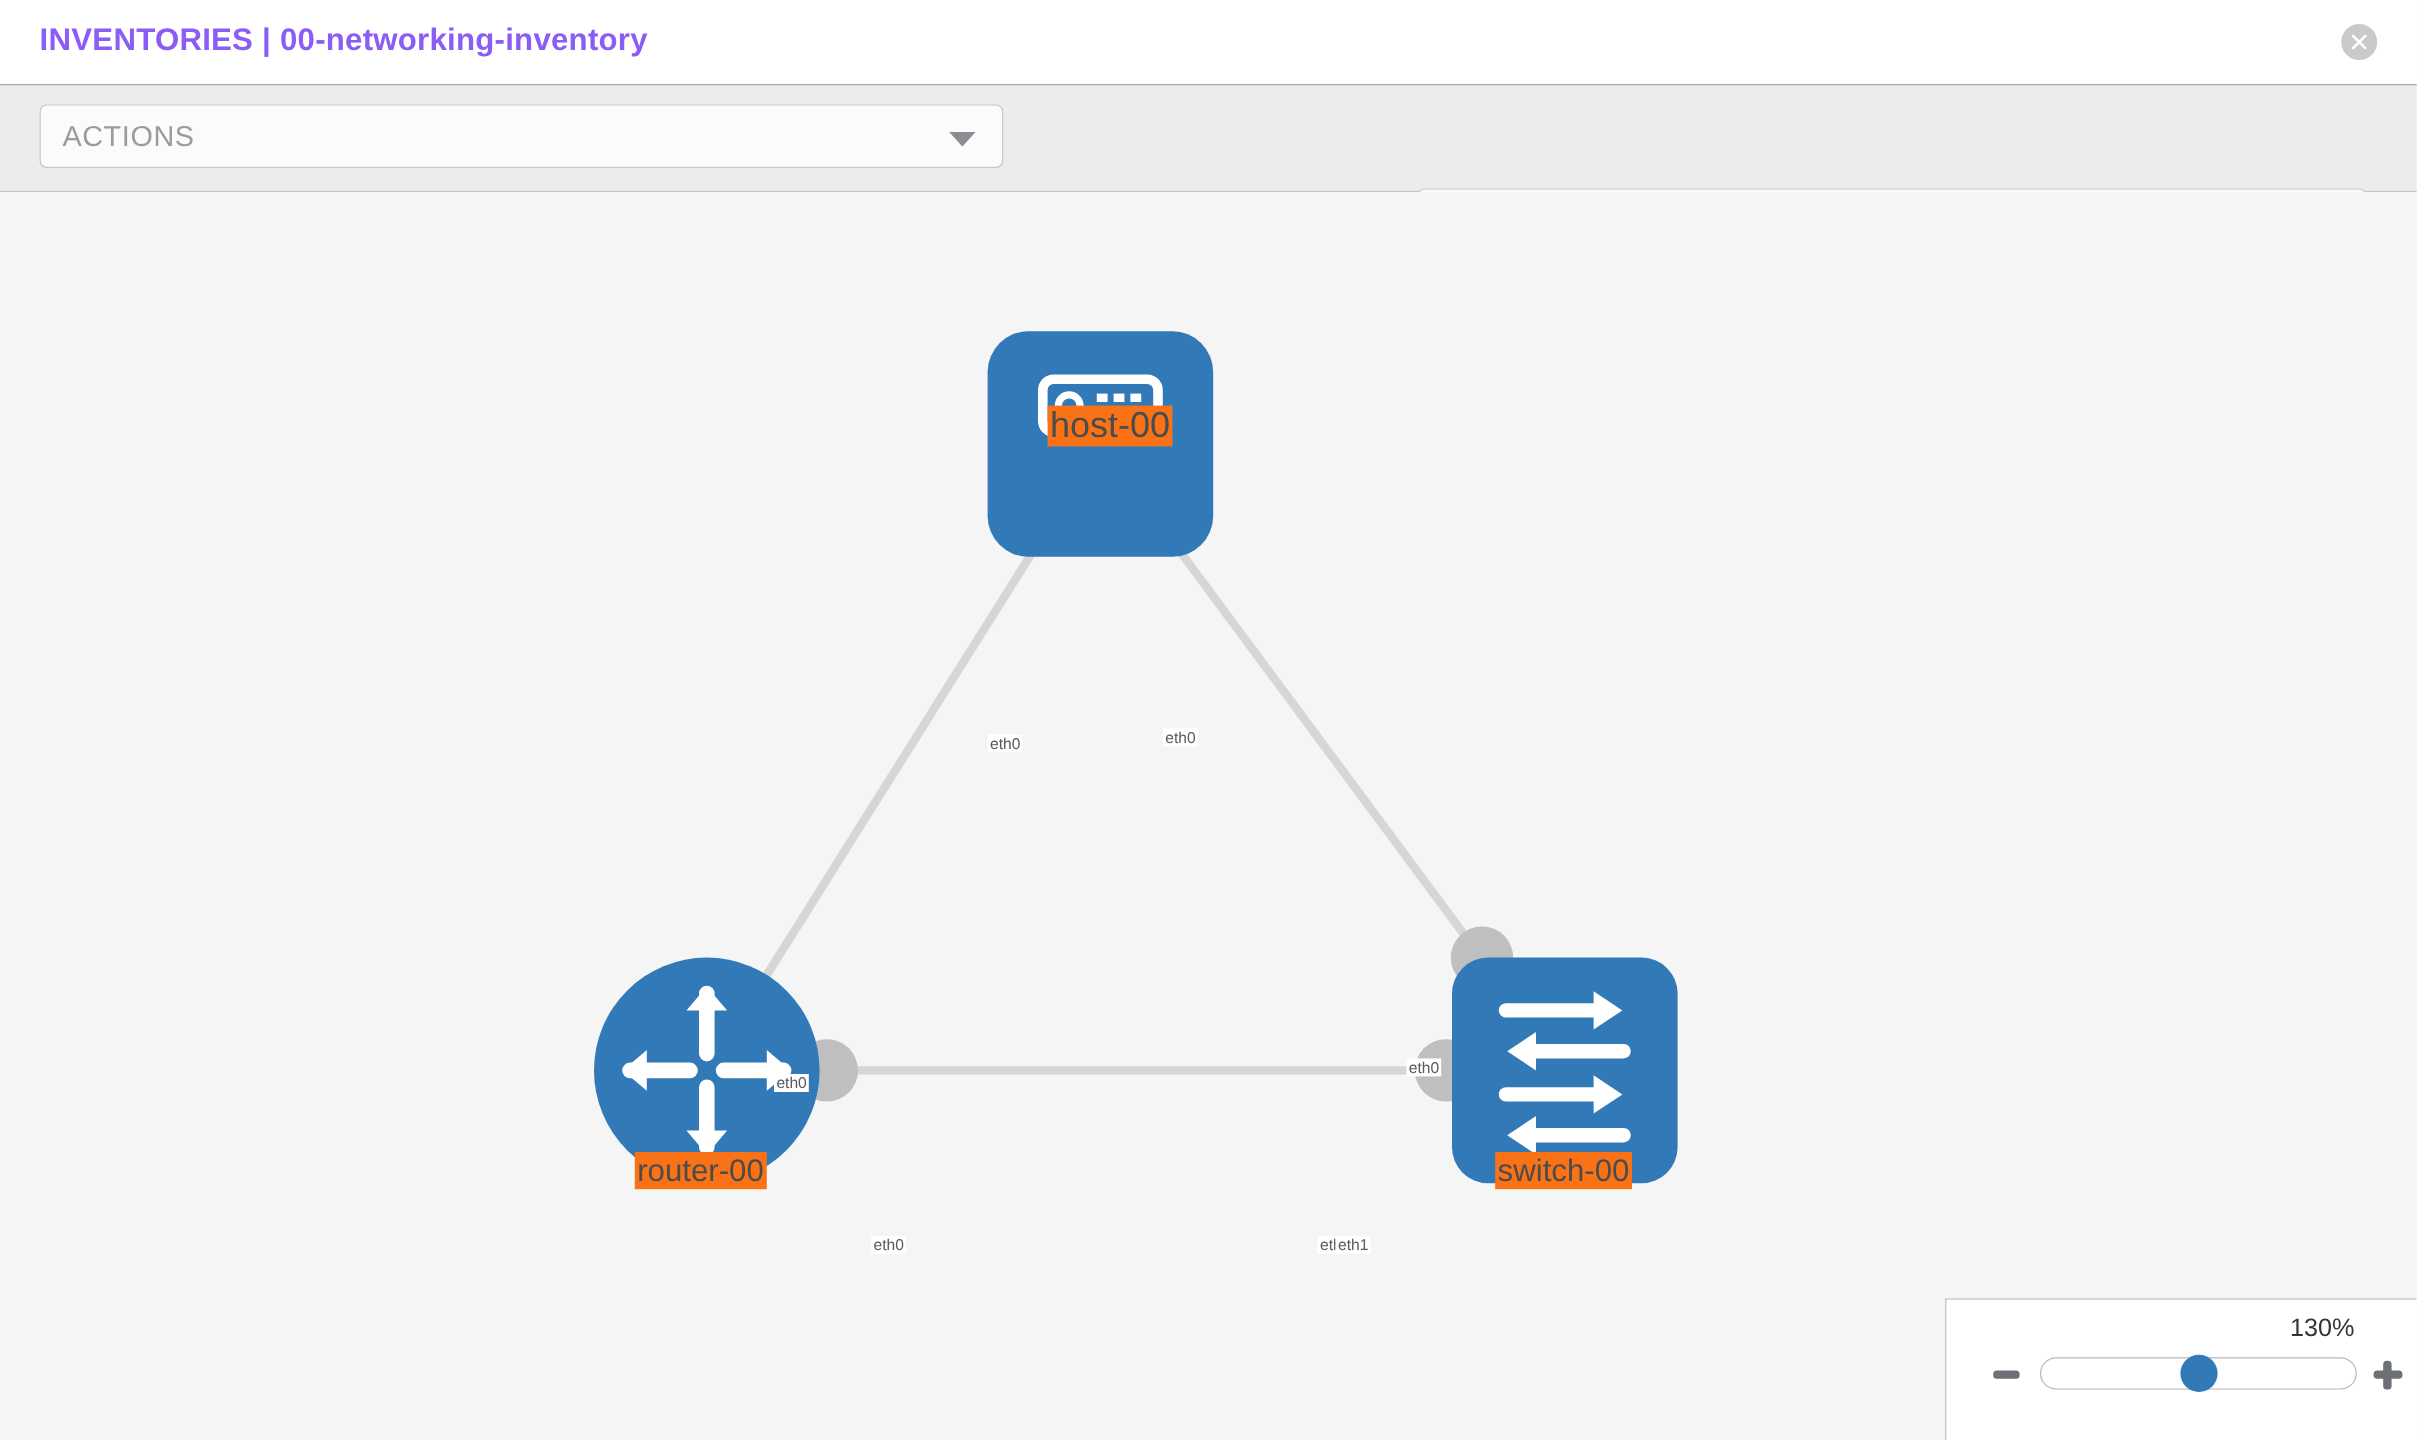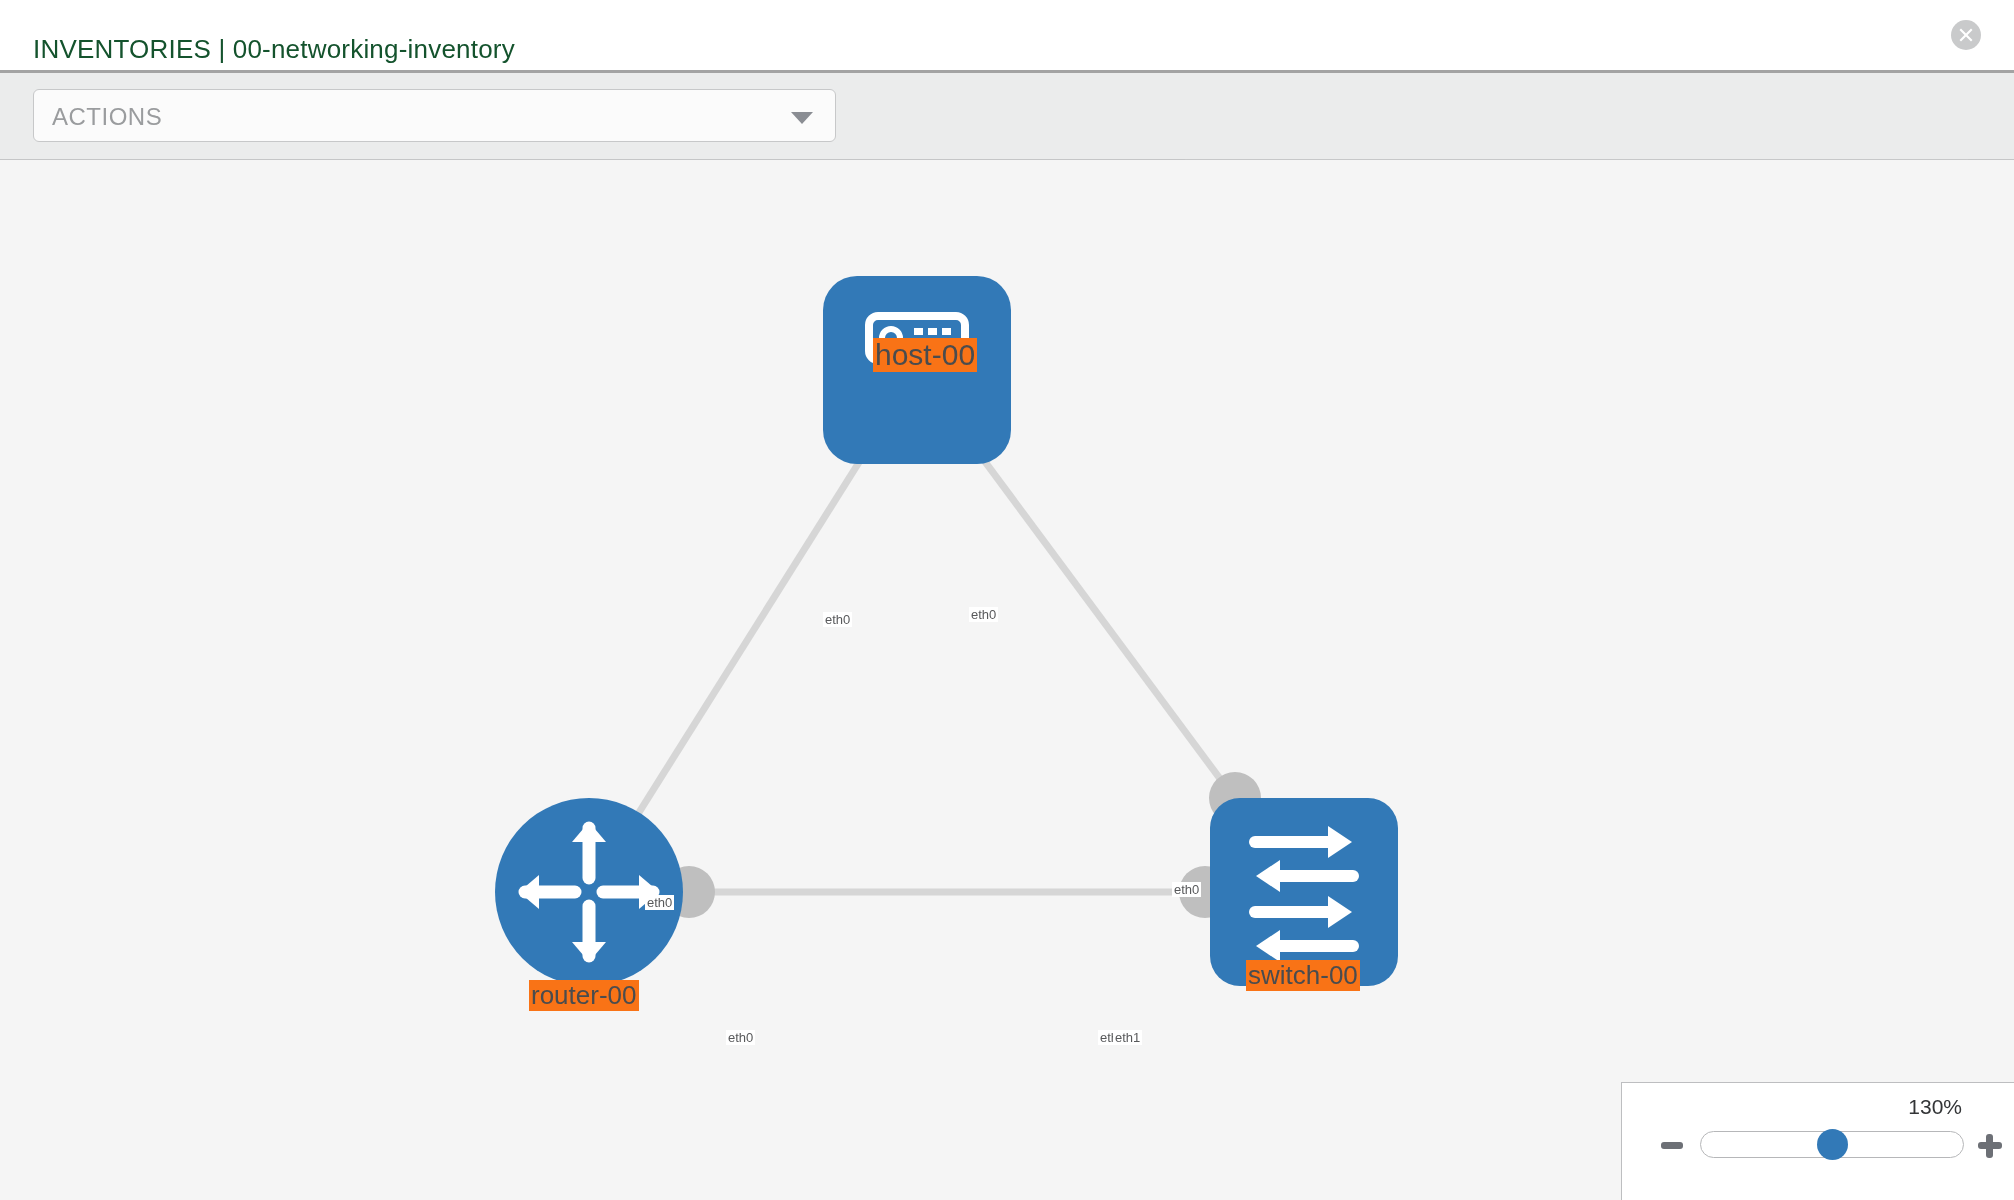--- a/index.html
+++ b/index.html
@@ -22,46 +22,45 @@
     width: 2014px;
     height: 70px;
     background: #ffffff;
     box-sizing: border-box;
   }
   .header-title {
     position: absolute;
     left: 33px;
     top: 18px;
     font-size: 26px;
-    font-weight: normal;
-    color: #14532d;
+    font-weight: bold;
+    color: #8b5cf6;
     letter-spacing: 0.2px;
     white-space: nowrap;
-    margin-top: 16px;
   }
   .close-btn {
     position: absolute;
     right: 33px;
     top: 20px;
     width: 30px;
     height: 30px;
     border-radius: 50%;
     background: #c9cacb;
     cursor: pointer;
   }
   .close-btn svg { display:block; }
 
   
   .toolbar {
     position: absolute;
     left: 0; top: 70px;
     width: 2014px;
     height: 90px;
     background: #ebecec;
-    border-top: 3px solid #a3a3a3;
+    border-top: 1px solid #a3a3a3;
     border-bottom: 1px solid #c5c6c7;
     box-sizing: border-box;
   }
   .actions-select {
     position: absolute;
     left: 33px;
     top: 16px;
     width: 803px;
     height: 53px;
     background: #fbfbfb;
@@ -320,21 +319,21 @@
       <g fill="#ffffff">
         <path d="M1352 682 l-24 16 v-32 z"></path>
         <path d="M1256 716 l24 16 v-32 z"></path>
         <path d="M1352 752 l-24 16 v-32 z"></path>
         <path d="M1256 786 l24 16 v-32 z"></path>
       </g>
     </g>
   </svg>
 
   <div class="node-label" style="left:873px; top:178px; font-size:30px;">host-00</div>
-  <div class="node-label" style="left:529px; top:820px;">router-00</div>
+  <div class="node-label" style="left:529px; top:800px;">router-00</div>
   <div class="node-label" style="left:1246px; top:800px;">switch-00</div>
 
   <div class="iface-label" style="left:823px; top:452px;">eth0</div>
   <div class="iface-label" style="left:969px; top:447px;">eth0</div>
   <div class="iface-label" style="left:645px; top:735px;">eth0</div>
   <div class="iface-label" style="left:1172px; top:722px;">eth0</div>
   <div class="iface-label" style="left:726px; top:870px;">eth0</div>
   <div class="iface-label" style="left:1098px; top:870px;">eth0</div>
   <div class="iface-label" style="left:1113px; top:870px;text-align:center;">eth1</div>
 

